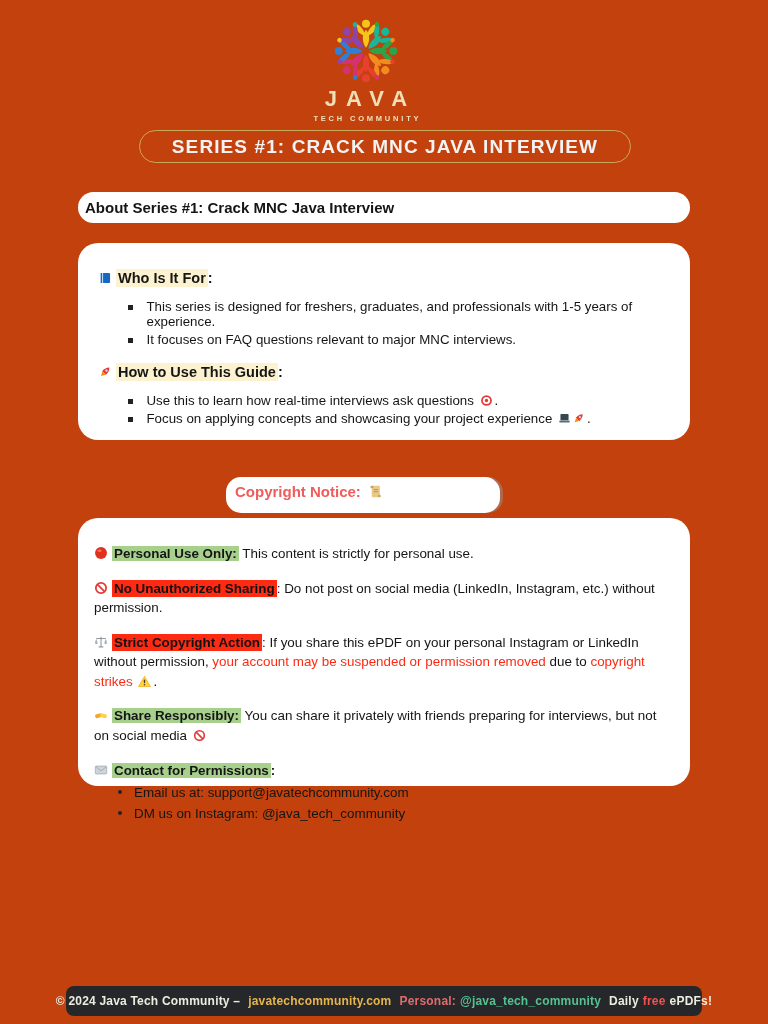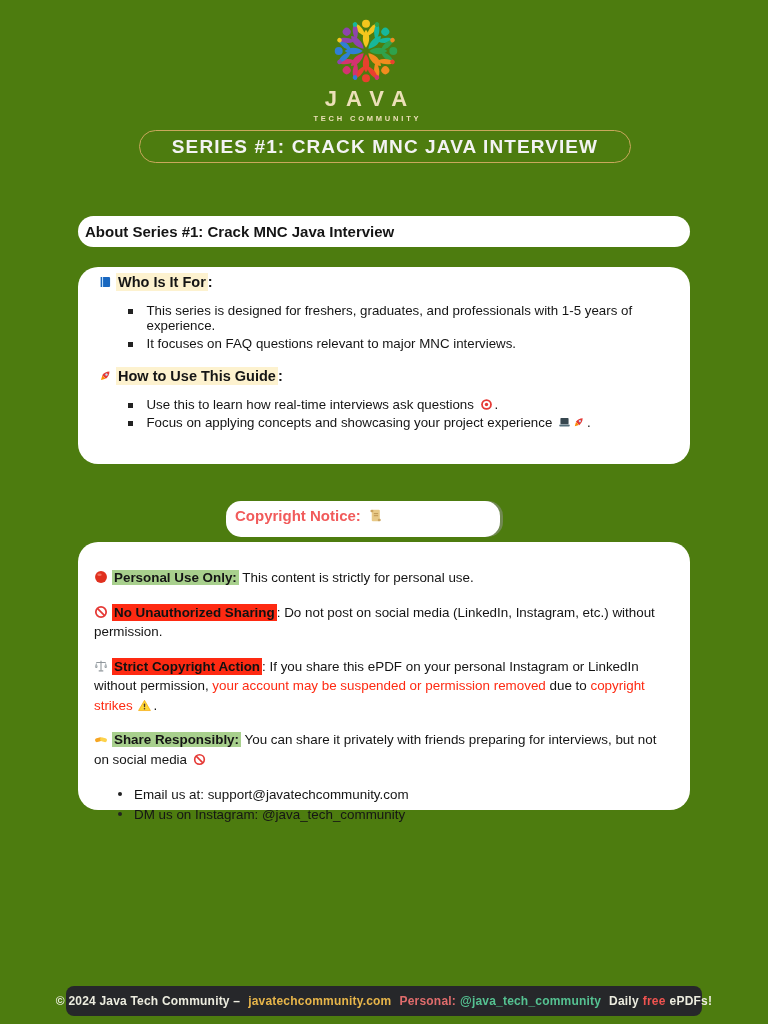--- a/index.html
+++ b/index.html
@@ -1,39 +1,39 @@
 <!DOCTYPE html>
 <html><head>
 <meta charset="utf-8">
 <style>
   html,body{margin:0;padding:0;background:#141414;}
   .page{
     position:relative;width:768px;height:1024px;margin:0 auto;
-    background:#4d7c0f;overflow:hidden;
+    background:#c2410c;overflow:hidden;
     font-family:"Liberation Sans","DejaVu Sans",sans-serif;
     -webkit-font-smoothing:antialiased;
   }
   
   .logo-wrap{position:absolute;top:14px;left:286px;width:160px;text-align:center;}
   .logo-svg{display:block;margin:0 auto;width:74px;height:74px;}
   .logo-word{margin-top:-2px;font-size:22px;font-weight:700;letter-spacing:9px;padding-left:9px;color:#ece0b8;}
   .logo-sub{margin-top:2px;font-size:7.5px;font-weight:700;letter-spacing:2.8px;padding-left:2.8px;color:#ece0b8;}
   
   .banner{
     position:absolute;top:130px;left:139px;width:490px;height:31px;
     border:1.5px solid #c9a85c;border-radius:18px;
     display:flex;align-items:center;justify-content:center;
     color:#f3f3f3;font-size:19px;font-weight:700;letter-spacing:1.1px;
   }
   
-  .card{position:absolute;background:#ffffff;color:#151515;margin-top:24px;}
+  .card{position:absolute;background:#ffffff;color:#151515;}
   .about-pill{top:192px;left:78px;width:612px;height:31px;border-radius:16px;
     font-size:15px;font-weight:700;line-height:31px;padding-left:7px;box-sizing:border-box;}
   .guide-box{top:243px;left:78px;width:612px;height:197px;border-radius:20px;
-    padding:7px 20px;box-sizing:border-box;font-size:13.3px;}
+    padding:27px 20px;box-sizing:border-box;font-size:13.3px;}
   .cr-pill{top:477px;left:226px;width:274px;height:36px;border-radius:15px;
     font-size:15px;font-weight:800;line-height:29px;padding-left:9px;box-sizing:border-box;
     color:#f15b5b;box-shadow:3px 0 0 rgba(150,150,150,.5);}
   .notice-box{top:518px;left:78px;width:612px;height:268px;border-radius:20px;
     padding:26px 16px 18px 16px;box-sizing:border-box;font-size:13.4px;line-height:1.46;}
   
   .b{font-weight:700;}
   .hl-cream{background:#fdf2cf;font-weight:700;padding:1px 2px;}
   .hl-green{background:#a8d08d;font-weight:700;padding:0 2px;}
   .hl-red{background:#fe2a12;font-weight:700;padding:1px 2px;color:#111;}
@@ -265,20 +265,25 @@
     </p>
 
     <p class="rule">
       <svg class="ic">
           <use href="#i-handshake"></use>
         </svg><span class="hl-green">Share Responsibly:</span><span> You can share it privately with friends preparing for interviews, but not on social media </span><svg class="ic ic-sm">
           <use href="#i-noentry"></use>
         </svg>
     </p>
 
+    <div class="contact-head">
+      <svg class="ic">
+          <use href="#i-envelope"></use>
+        </svg><span class="hl-green">Contact for Permissions</span><span class="b">:</span>
+    </div>
     <ul>
       <li>
           <span class="dotmark"></span>
           <span>Email us at: support@javatechcommunity.com</span>
         </li>
       <li>
           <span class="dotmark"></span>
           <span>DM us on Instagram: @java_tech_community</span>
         </li>
     </ul>

